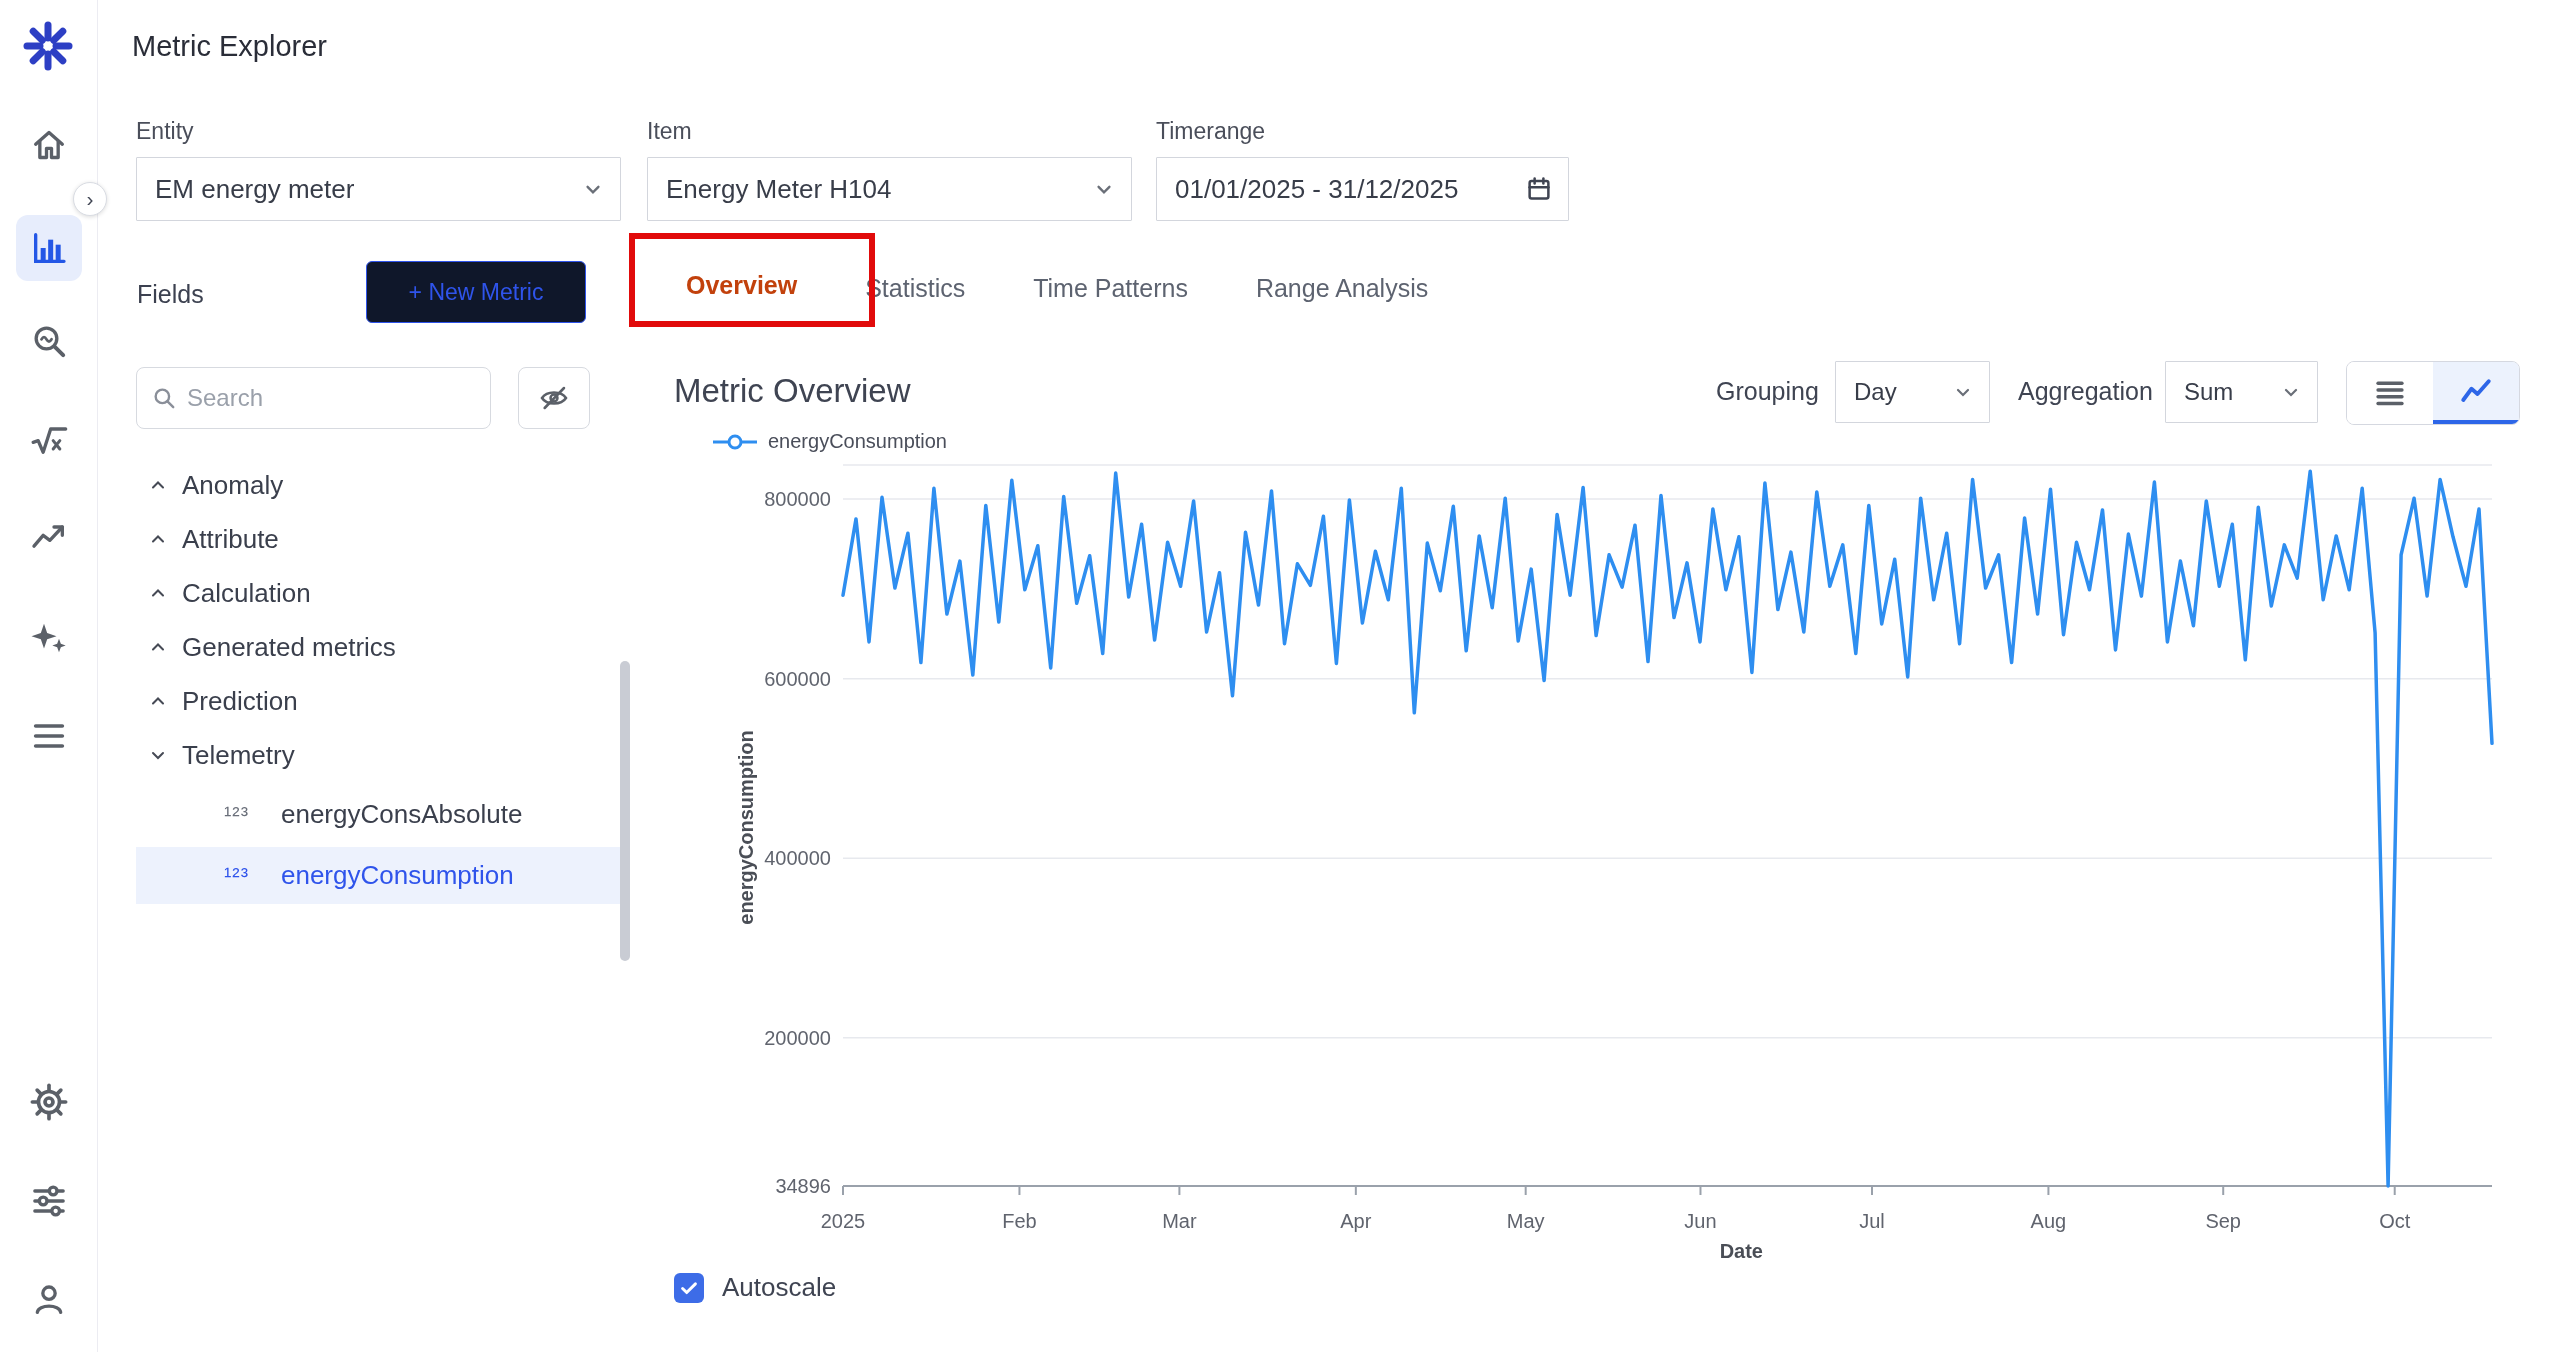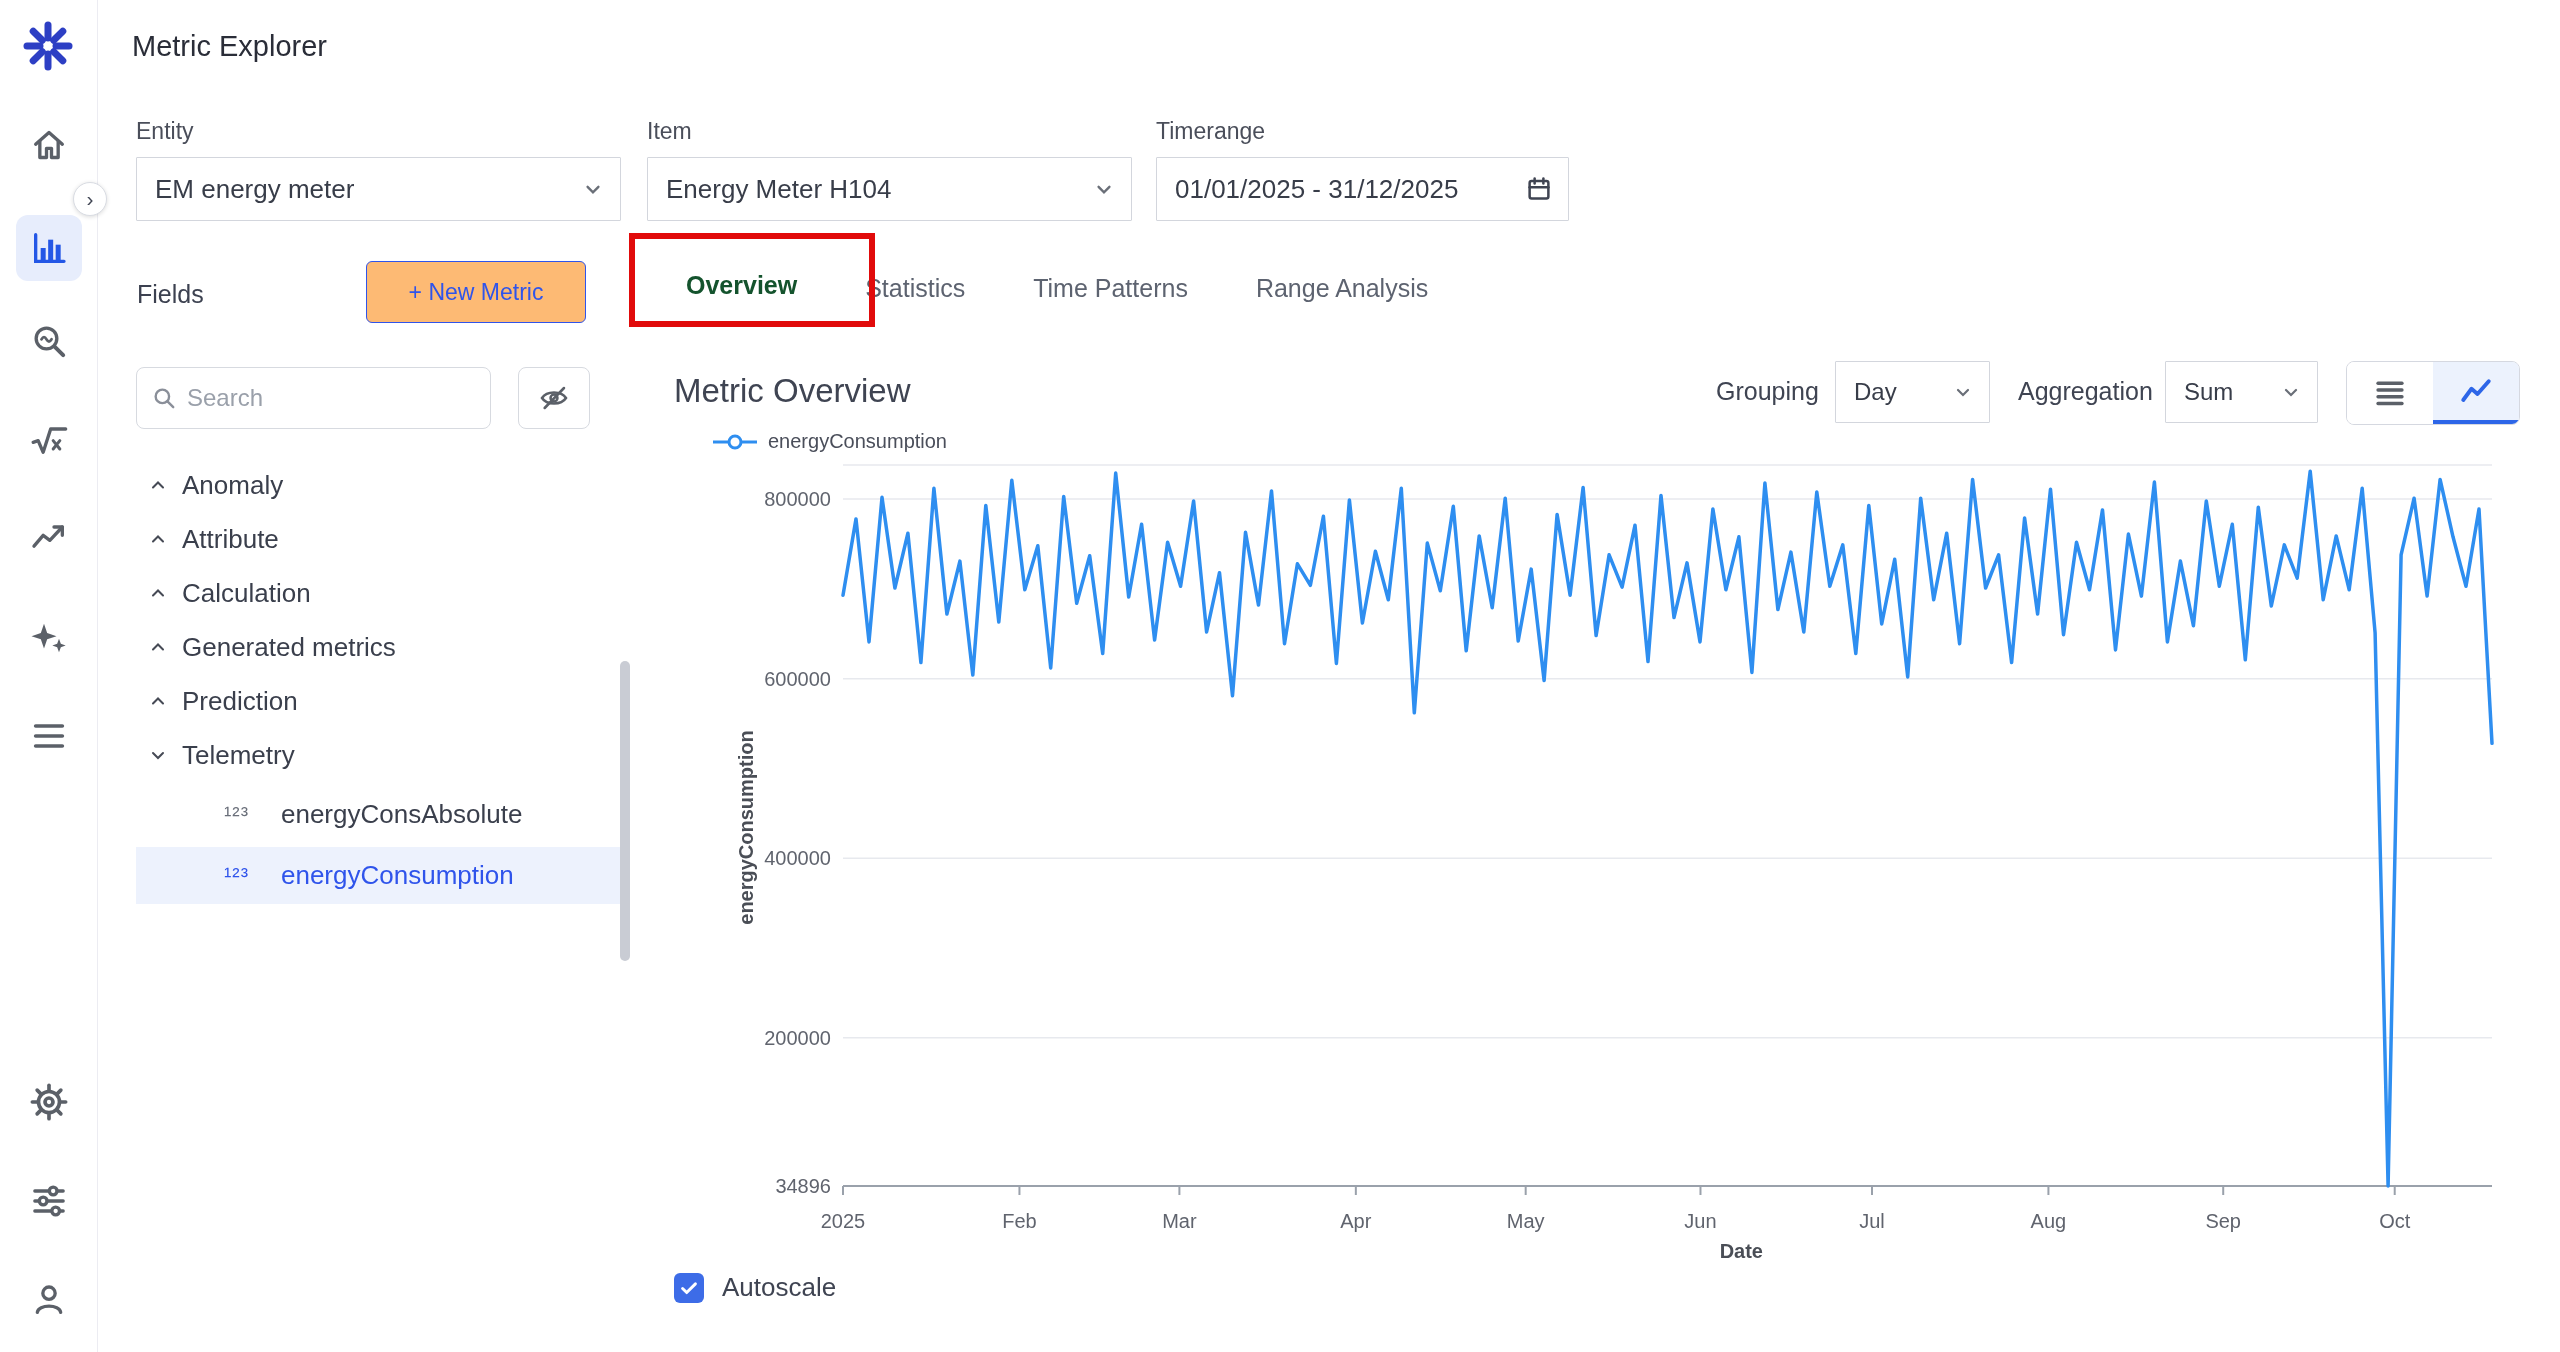--- a/index.html
+++ b/index.html
@@ -16,38 +16,38 @@
 
   .app-title{position:absolute;left:132px;top:30px;font-size:29px;font-weight:500;color:#2a2d38}
 
   
   .field-label{position:absolute;font-size:23px;color:#4a4e5a}
   .select{position:absolute;display:flex;align-items:center;justify-content:space-between;border:1px solid #d3d6dd;border-radius:1px;background:#fff;height:64px;padding:0 14px 0 18px;font-size:26px;color:#383d49}
   .select .chev{flex:0 0 auto}
 
   
   .panel-title{position:absolute;left:137px;top:280px;font-size:25px;color:#3c4150}
-  .btn-new{position:absolute;left:366px;top:261px;width:220px;height:62px;border:1.5px solid #2f54eb;border-radius:6px;color:#2f54eb;font-size:23px;display:flex;align-items:center;justify-content:center;background:#fdba74;cursor:pointer}
+  .btn-new{position:absolute;left:366px;top:261px;width:220px;height:62px;border:1.5px solid #2f54eb;border-radius:6px;color:#2f54eb;font-size:23px;display:flex;align-items:center;justify-content:center;background:#0f172a;cursor:pointer}
   .search-box{position:absolute;left:136px;top:367px;width:355px;height:62px;border:1px solid #d7dae0;border-radius:8px;display:flex;align-items:center;padding:0 14px;gap:10px;background:#fff}
   .search-box input{border:0;outline:0;font-size:24px;color:#3f4452;width:100%;font-family:inherit;background:transparent}
   ::placeholder{color:#9aa0aa}
   .eye-btn{position:absolute;left:518px;top:367px;width:72px;height:62px;border:1px solid #d7dae0;border-radius:8px;display:flex;align-items:center;justify-content:center;background:#fff}
 
   .tree{position:absolute;left:136px;top:458px;width:484px}
   .tree-group{height:54px;display:flex;align-items:center;gap:12px;padding-left:10px;font-size:26px;color:#3a3f4c;cursor:pointer}
   .tree-child{height:57px;display:flex;align-items:center;gap:32px;padding-left:88px;font-size:26px;color:#3a3f4c;cursor:pointer;margin-top:4px}
   .tree-child.selected{background:#edf2fd;color:#2f54eb}
   .num-icon{font-size:22px;letter-spacing:1px;color:#6a6f7a}
   .tree-child.selected .num-icon{color:#2f54eb}
   .scrollbar{position:absolute;left:620px;top:661px;width:10px;height:300px;background:#c9ccd4;border-radius:5px}
 
   
   .tabs{position:absolute;left:652px;top:250px;display:flex;height:76px}
   .tab{padding:0 34px;display:flex;align-items:center;font-size:25px;color:#5d6370;cursor:pointer}
-  .tab.active{color:#14532d;font-weight:600;border-bottom:5px solid #2b46c8}
+  .tab.active{color:#c2410c;font-weight:600;border-bottom:5px solid #2b46c8}
   .red-box{position:absolute;left:629px;top:233px;width:246px;height:94px;border:6px solid #e10b0b;z-index:50;pointer-events:none}
 
   
   .section-title{position:absolute;left:674px;top:372px;font-size:33px;font-weight:500;color:#3f4452}
   .legend{position:absolute;left:712px;top:430px;display:flex;align-items:center;gap:10px;font-size:20px;color:#4a4e5a}
   .ctrl-label{position:absolute;font-size:25px;color:#3f4452}
   .small-select{height:62px;font-size:24px}
   .view-toggle{position:absolute;left:2346px;top:361px;display:flex;border:1px solid #d5d8e0;border-radius:8px;overflow:hidden}
   .view-btn{width:86px;height:62px;display:flex;align-items:center;justify-content:center;background:#fff;cursor:pointer}
   .view-btn.active{background:#ecf2fd;border-bottom:4px solid #2d66e8}

